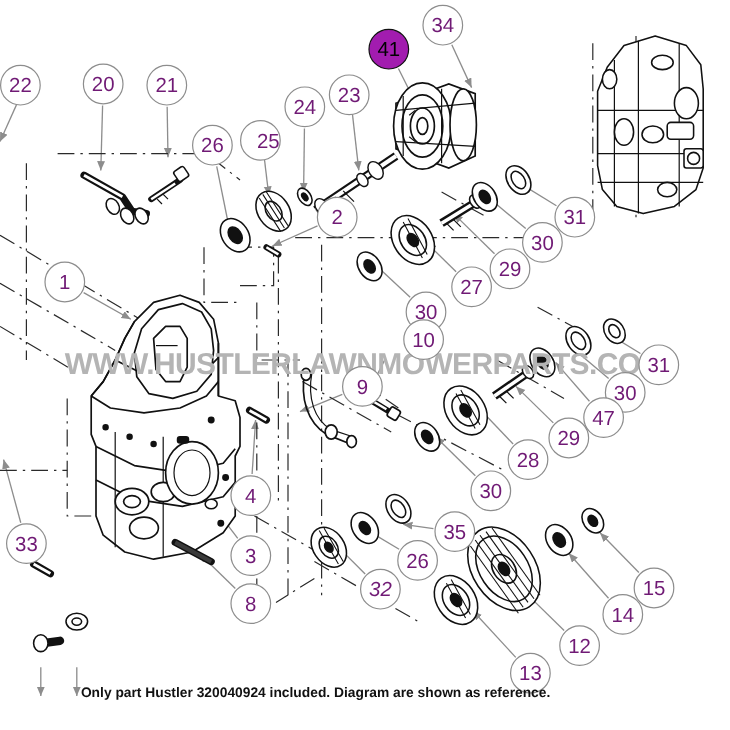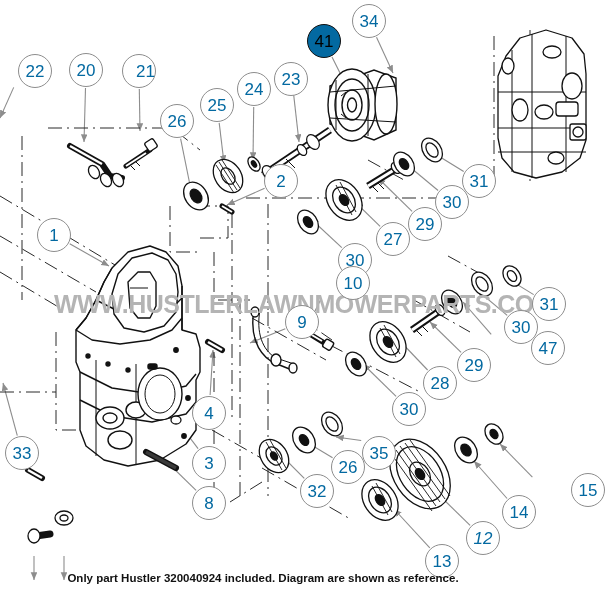--- a/index.html
+++ b/index.html
@@ -18,28 +18,28 @@
     font-family:"Liberation Sans","DejaVu Sans",sans-serif;
     font-weight:bold;font-size:25px;letter-spacing:-0.5px;
     color:#b4b4b4;white-space:nowrap;
     pointer-events:none;
   }
 
   
   .balloon{
     position:absolute;width:34px;height:34px;border-radius:50%;
     background:#ffffff;border:1.3px solid #8d8d8d;
-    color:#0369a1;
+    color:#701a75;
     display:flex;align-items:center;justify-content:center;
     font-family:"Liberation Sans","DejaVu Sans",sans-serif;
     font-size:17px;line-height:1;
     box-sizing:border-box;
   }
   .balloon.hl{
-    background:#0369a1;border:1.6px solid #111111;color:#000000;
+    background:#a21caf;border:1.6px solid #111111;color:#000000;
     font-weight:normal;
   }
 
   
   .caption{
     position:absolute;left:0;top:572px;width:526px;text-align:center;
     font-family:"Liberation Sans","DejaVu Sans",sans-serif;
     font-size:11.5px;font-weight:bold;color:#111111;
   }
 </style>
@@ -344,33 +344,33 @@
       <path d="M28,470 L42,478" stroke-width="6" stroke-linecap="round"></path>
       <path d="M28,470 L42,478" stroke="#fff" stroke-width="2.4"></path>
       <path d="M64,556 L64,580" stroke="#8d8d8d" stroke-width="1.1" marker-end="url(#ah)"></path>
       <path d="M34,556 L34,580" stroke="#8d8d8d" stroke-width="1.1" marker-end="url(#ah)"></path>
     </g>
   </svg>
 
   <div class="watermark">WWW.HUSTLERLAWNMOWERPARTS.COM</div>
 
   <div id="balloons">
-      <div class="balloon" style="left: 18px; top: 54px;">
+      <div class="balloon" style="left: 0; top: 54px;">
         <span>22</span>
       </div>
       <div class="balloon" style="left: 69px; top: 53px;">
         <span>20</span>
       </div>
-      <div class="balloon" style="left: 122px; top: 54px; justify-content: flex-end;">
+      <div class="balloon" style="left: 122px; top: 54px;">
         <span>21</span>
       </div>
       <div class="balloon" style="left: 160px; top: 104px;">
         <span>26</span>
       </div>
-      <div class="balloon" style="left: 200px; top: 88px;">
+      <div class="balloon" style="left: 200px; top: 100px; justify-content: flex-end;">
         <span>25</span>
       </div>
       <div class="balloon" style="left: 237px; top: 72px;">
         <span>24</span>
       </div>
       <div class="balloon" style="left: 274px; top: 62px;">
         <span>23</span>
       </div>
       <div class="balloon hl" style="left: 307px; top: 24px;">
         <span>41</span>
@@ -404,21 +404,21 @@
       </div>
       <div class="balloon" style="left: 285px; top: 305px;">
         <span>9</span>
       </div>
       <div class="balloon" style="left: 532px; top: 287px;">
         <span>31</span>
       </div>
       <div class="balloon" style="left: 504px; top: 310px;">
         <span>30</span>
       </div>
-      <div class="balloon" style="left: 486px; top: 331px; margin-left: 45px;">
+      <div class="balloon" style="left: 486px; top: 331px;">
         <span>47</span>
       </div>
       <div class="balloon" style="left: 457px; top: 348px;">
         <span>29</span>
       </div>
       <div class="balloon" style="left: 423px; top: 366px;">
         <span>28</span>
       </div>
       <div class="balloon" style="left: 392px; top: 392px;">
         <span>30</span>
@@ -428,38 +428,38 @@
       </div>
       <div class="balloon" style="left: 192px; top: 446px;">
         <span>3</span>
       </div>
       <div class="balloon" style="left: 192px; top: 486px;">
         <span>8</span>
       </div>
       <div class="balloon" style="left: 5px; top: 436px;">
         <span>33</span>
       </div>
-      <div class="balloon" style="left: 362px; top: 426px; margin-top: 10px;">
+      <div class="balloon" style="left: 362px; top: 426px;">
         <span>35</span>
       </div>
       <div class="balloon" style="left: 331px; top: 450px;">
         <span>26</span>
       </div>
-      <div class="balloon" style="left: 300px; top: 474px;">
+      <div class="balloon" style="left: 300px; top: 474px; font-style: italic;">
         <span>32</span>
       </div>
       <div class="balloon" style="left: 425px; top: 544px;">
         <span>13</span>
       </div>
-      <div class="balloon" style="left: 466px; top: 521px; font-style: italic;">
+      <div class="balloon" style="left: 466px; top: 521px;">
         <span>12</span>
       </div>
       <div class="balloon" style="left: 502px; top: 495px;">
         <span>14</span>
       </div>
-      <div class="balloon" style="left: 528px; top: 473px; margin-left: 43px;">
+      <div class="balloon" style="left: 528px; top: 473px;">
         <span>15</span>
       </div>
     </div>
 
   <div class="caption">Only part Hustler 320040924 included. Diagram are shown as reference.</div>
 
 </div>
 
 </body></html>

